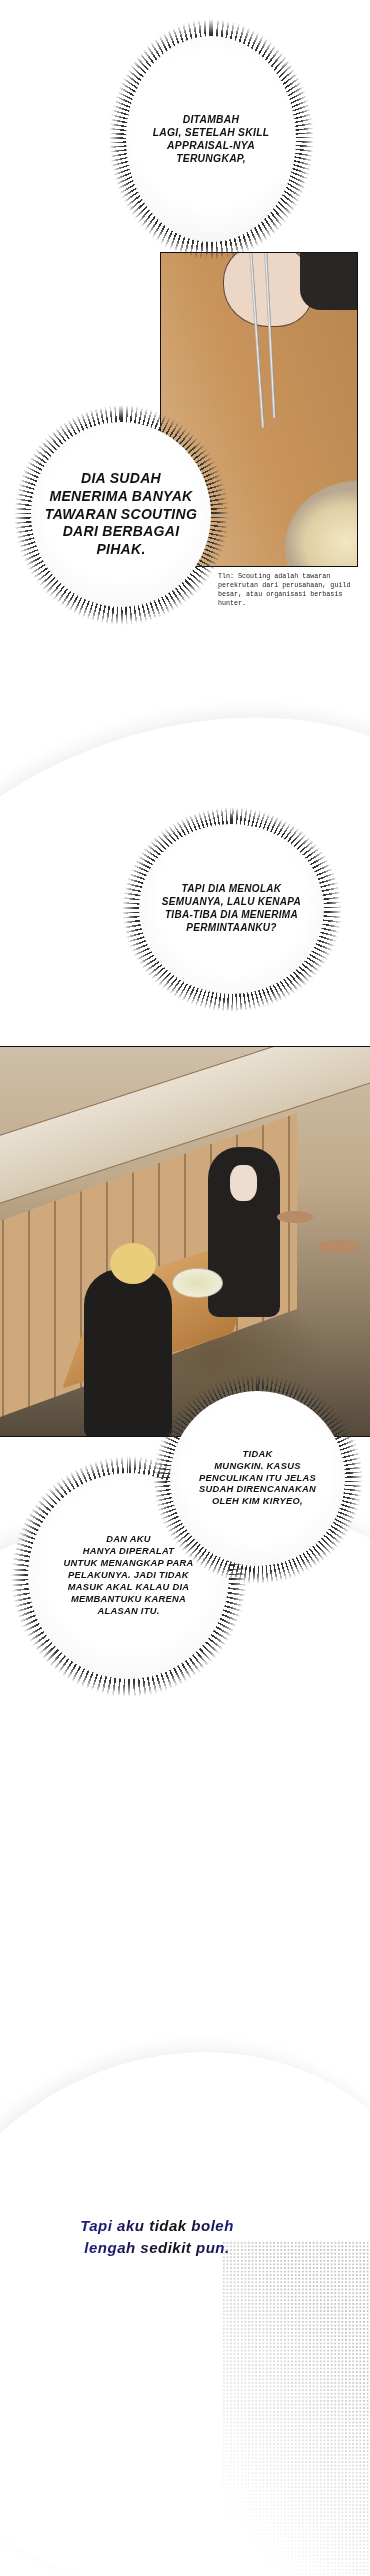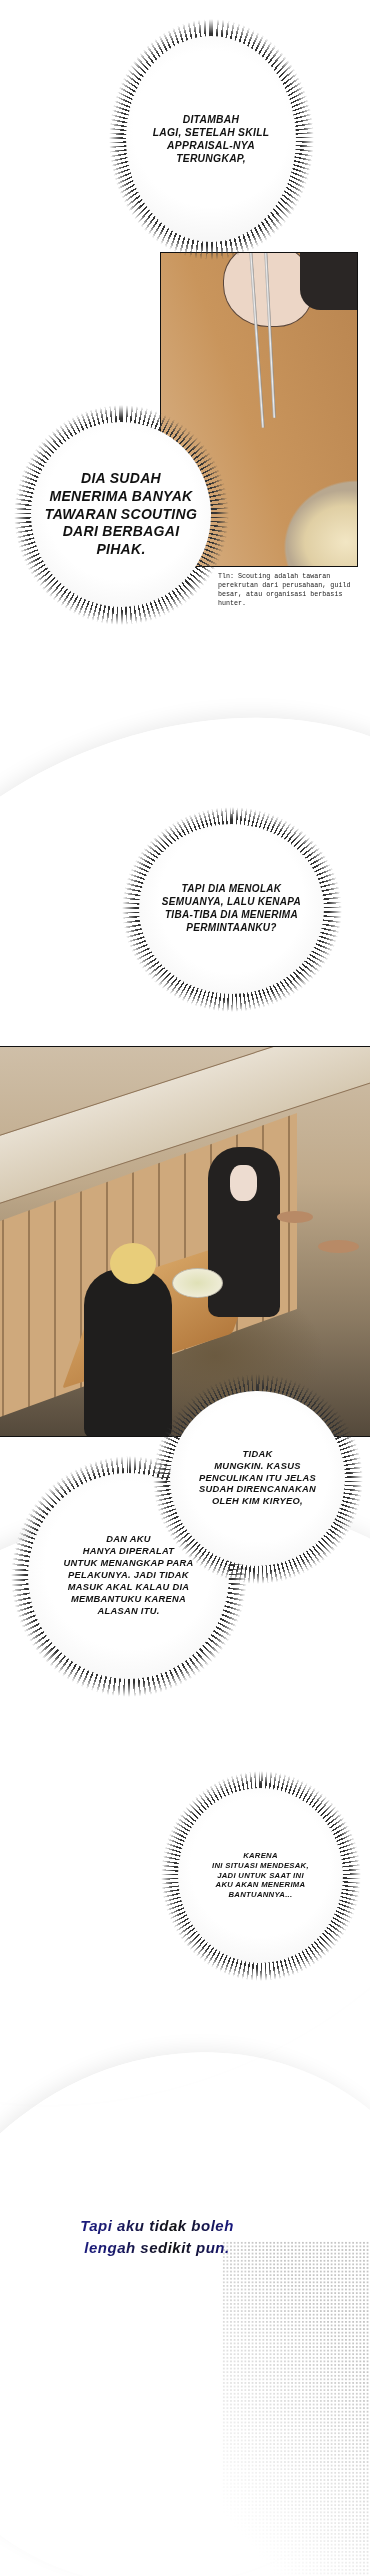--- a/index.html
+++ b/index.html
@@ -136,25 +136,18 @@
 alasan itu.</span>
   </div>
   <div class="burst" style="left:170px;top:1391px;width:175px;height:175px;">
     <span class="txt" style="font-size:9.3px;">Tidak
 mungkin. Kasus
 penculikan itu jelas
 sudah direncanakan
 oleh Kim Kiryeo,</span>
   </div>
 
-  <div class="burst" style="left:178px;top:1788px;width:165px;height:175px;">
-    <span class="txt" style="font-size:7.7px;">Karena
-ini situasi mendesak,
-jadi untuk saat ini
-aku akan menerima
-bantuannya...</span>
-  </div>
 
   <div class="narration" style="top:2215px;">Tapi aku tidak boleh
 lengah sedikit pun.</div>
 
 </div>
 
 
 </body></html>

